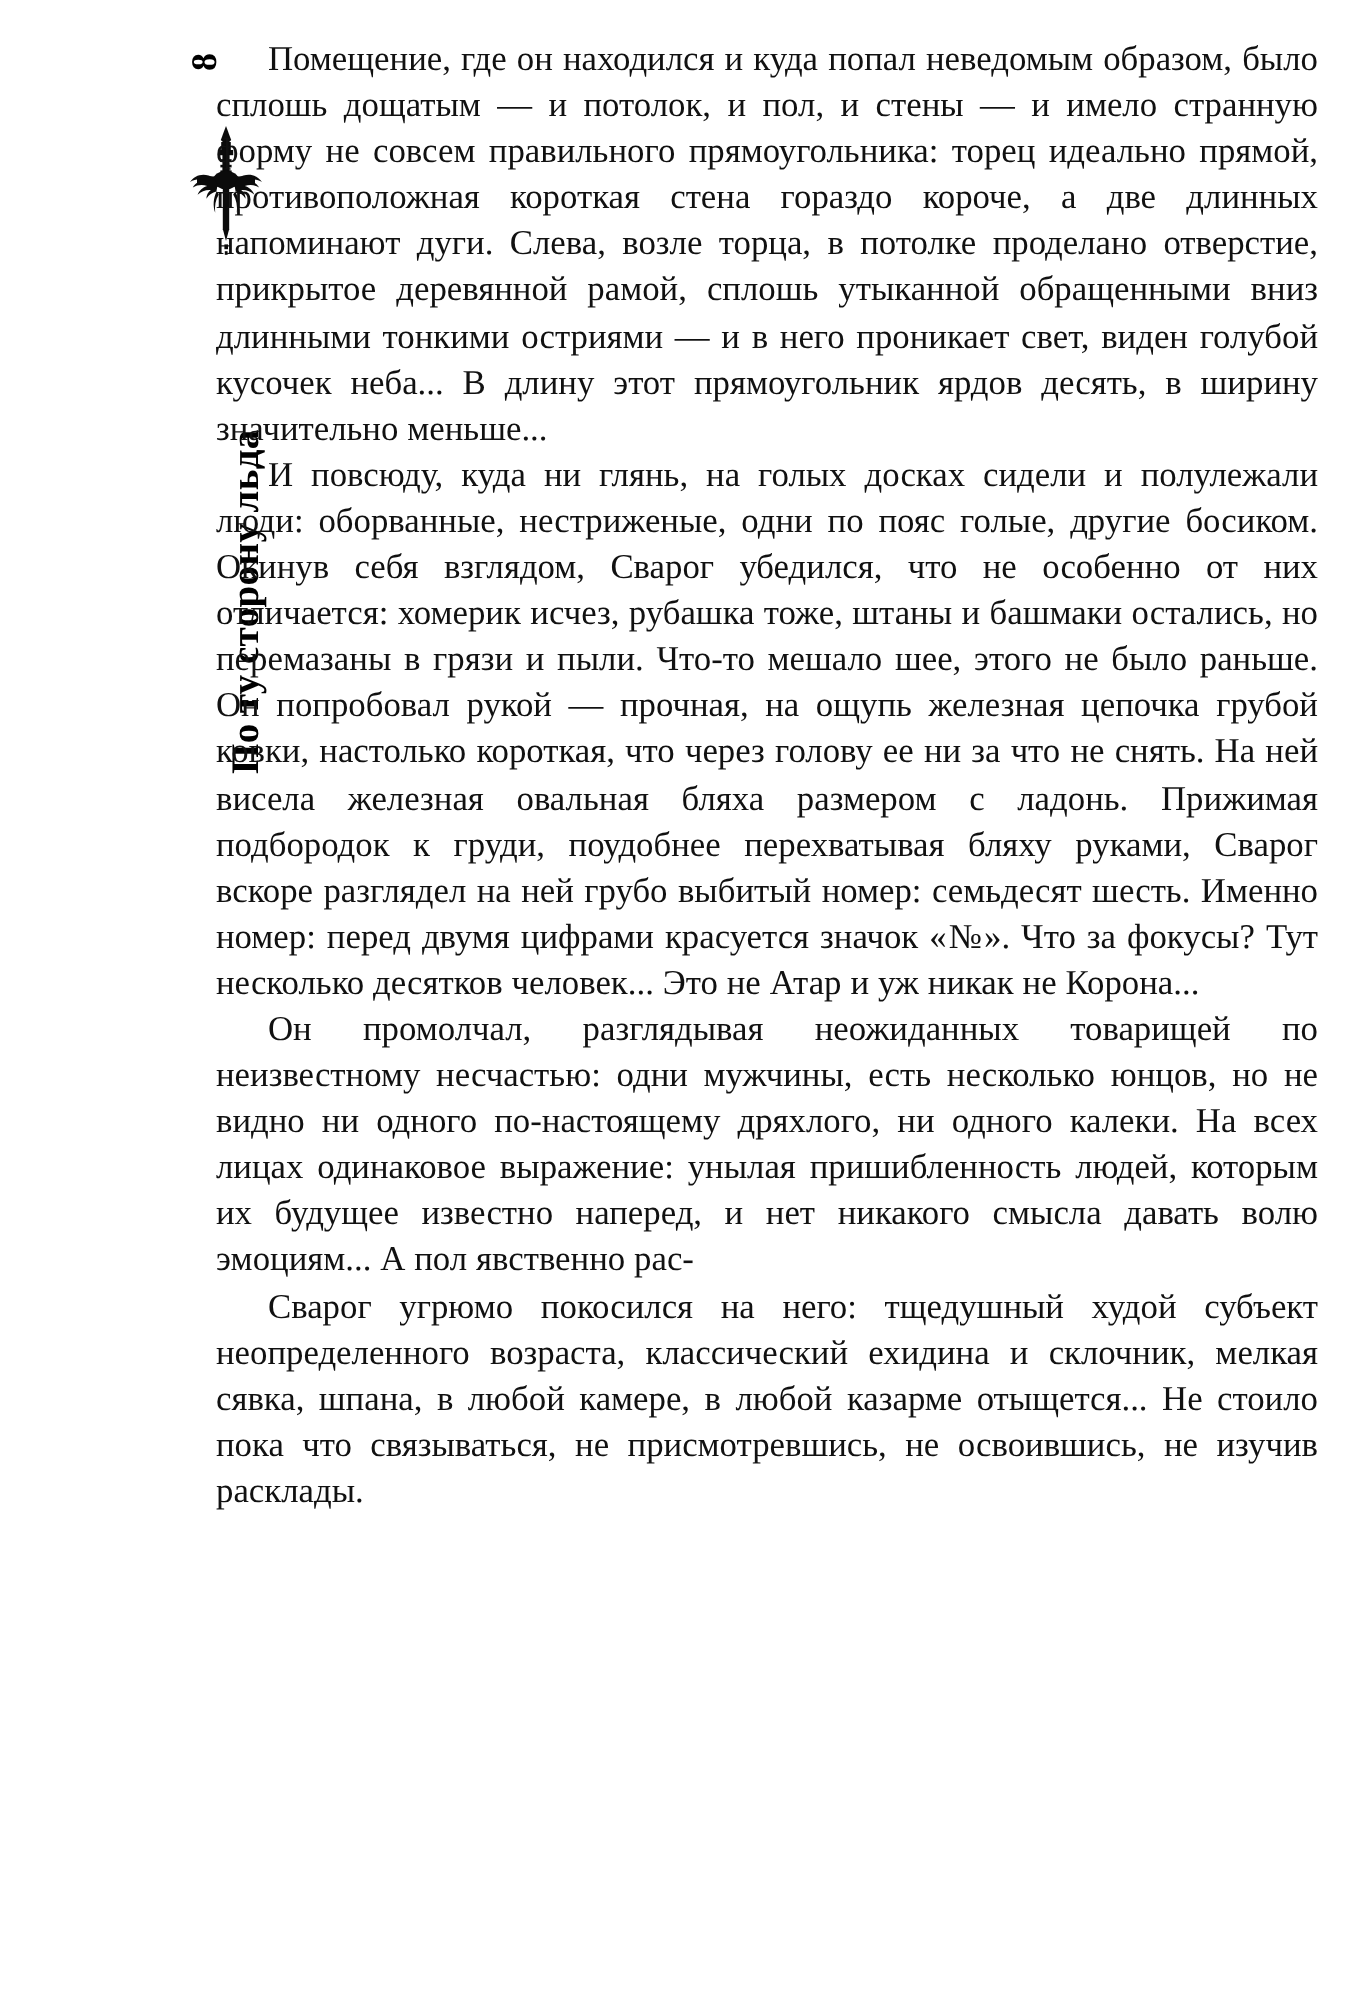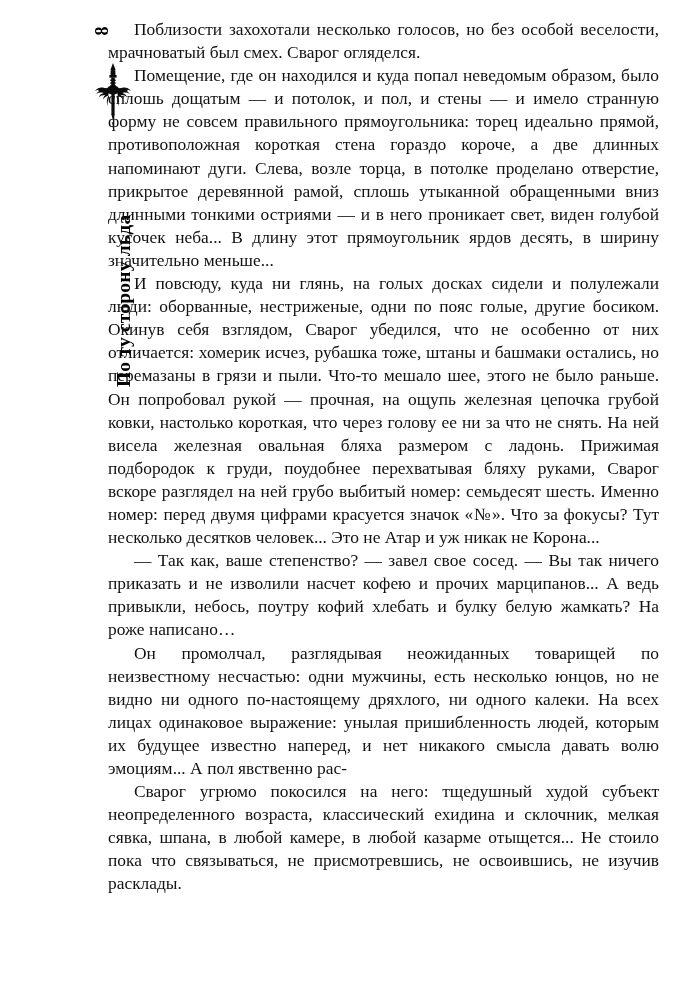--- a/index.html
+++ b/index.html
@@ -139,21 +139,19 @@
           <rect x="20.4" y="63.6" width="1.4" height="1.8"></rect>
         </g>
       </svg>
     </div>
 
     <div class="running-title">По ту сторону льда</div>
 
   </div>
 
   <div class="textblock">
-    <p class="para">Поблизости захохотали несколько голосов, но без особой веселости, мрачноватый был смех. Сварог огляделся.</p>
     <p class="para">Помещение, где он находился и куда попал неведомым образом, было сплошь дощатым — и потолок, и пол, и стены — и имело странную форму не совсем правильного прямоугольника: торец идеально прямой, противоположная короткая стена гораздо короче, а две длинных напоминают дуги. Слева, возле торца, в потолке проделано отверстие, прикрытое деревянной рамой, сплошь утыканной обращенными вниз длинными тонкими остриями — и в него проникает свет, виден голубой кусочек неба... В длину этот прямоугольник ярдов десять, в ширину значительно меньше...</p>
     <p class="para">И повсюду, куда ни глянь, на голых досках сидели и полулежали люди: оборванные, нестриженые, одни по пояс голые, другие босиком. Окинув себя взглядом, Сварог убедился, что не особенно от них отличается: хомерик исчез, рубашка тоже, штаны и башмаки остались, но перемазаны в грязи и пыли. Что-то мешало шее, этого не было раньше. Он попробовал рукой — прочная, на ощупь железная цепочка грубой ковки, настолько короткая, что через голову ее ни за что не снять. На ней висела железная овальная бляха размером с ладонь. Прижимая подбородок к груди, поудобнее перехватывая бляху руками, Сварог вскоре разглядел на ней грубо выбитый номер: семьдесят шесть. Именно номер: перед двумя цифрами красуется значок «№». Что за фокусы? Тут несколько десятков человек... Это не Атар и уж никак не Корона...</p>
-    <p class="para">— Так как, ваше степенство? — завел свое сосед. — Вы так ничего приказать и не изволили насчет кофею и прочих марципанов... А ведь привыкли, небось, поутру кофий хлебать и булку белую жамкать? На роже написано…</p>
     <p class="para">Он промолчал, разглядывая неожиданных товарищей по неизвестному несчастью: одни мужчины, есть несколько юнцов, но не видно ни одного по-настоящему дряхлого, ни одного калеки. На всех лицах одинаковое выражение: унылая пришибленность людей, которым их будущее известно наперед, и нет никакого смысла давать волю эмоциям... А пол явственно рас-</p>
     <p class="para">Сварог угрюмо покосился на него: тщедушный худой субъект неопределенного возраста, классический ехидина и склочник, мелкая сявка, шпана, в любой камере, в любой казарме отыщется... Не стоило пока что связываться, не присмотревшись, не освоившись, не изучив расклады.</p>
   </div>
 
 </div>
 
 </body></html>

